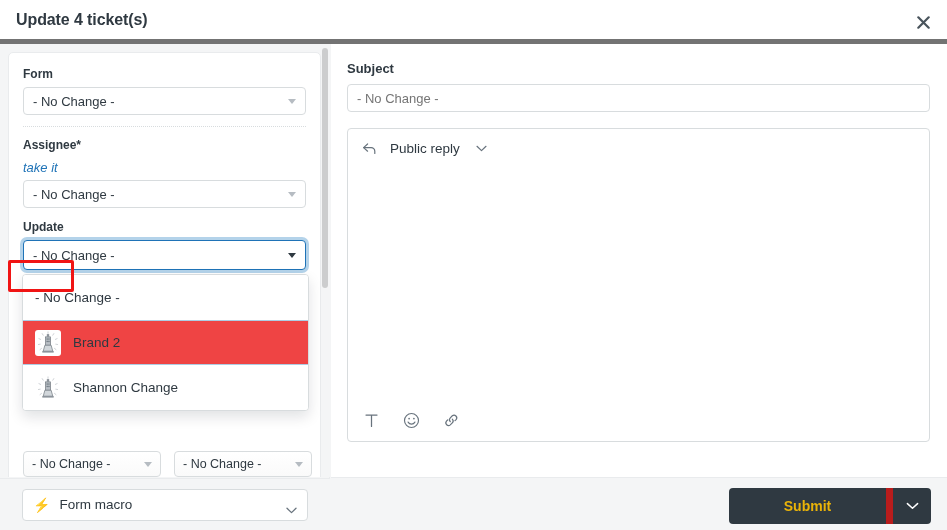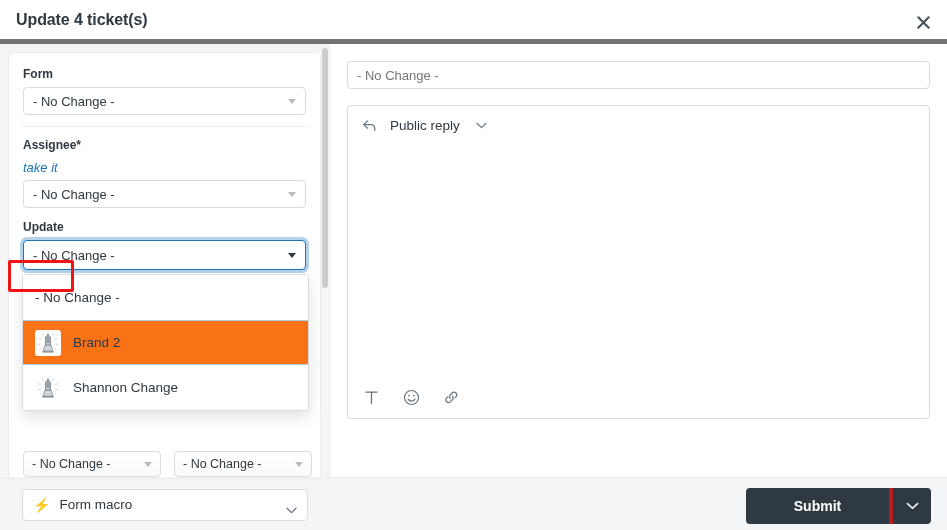--- a/index.html
+++ b/index.html
@@ -155,21 +155,21 @@
     height: 45px;
     display: flex;
     align-items: center;
     padding: 0 12px;
     font-size: 13.5px;
     color: #2f3941;
     cursor: pointer;
     background: #ffffff;
   }
   .menu-item.selected {
-    background: #f97316;
+    background: #ef4444;
     border-top: 1px solid #adcde4;
     border-bottom: 1px solid #adcde4;
   }
   .menu-item .bicon {
     width: 26px; height: 26px;
     margin-right: 12px;
     flex: 0 0 26px;
     border-radius: 3px;
     background: #ffffff;
     display: flex; align-items: center; justify-content: center;
@@ -310,28 +310,28 @@
   .submit-group {
     position: absolute;
     right: 16px; top: 10px;
     display: flex;
     height: 36px;
     border-radius: 4px;
     overflow: hidden;
   }
   .submit-main {
     background: #2f3941;
-    color: #ffffff;
+    color: #eab308;
     border: none;
-    width: 147px;
+    width: 164px;
     font-size: 14px;
     font-weight: bold;
     font-family: "Liberation Sans", sans-serif;
     cursor: pointer;
-    border-right: 4px solid #b91c1c;
+    border-right: 7px solid #b91c1c;
   }
   .submit-caret {
     background: #2f3941;
     color: #ffffff;
     border: none;
     width: 38px;
     display: flex; align-items: center; justify-content: center;
     cursor: pointer;
   }
 
@@ -501,20 +501,21 @@
               <path d="M1 1.3 L5.5 5.6 L10 1.3" fill="none" stroke="#68737d" stroke-width="1.3" stroke-linecap="round" stroke-linejoin="round"></path>
             </svg>
           </span>
         </div>
       </div>
 
       <div class="hl-box"></div>
     </div>
 
     <div class="right-col">
+      <label class="subj-label">Subject</label>
       <input class="subject-input" type="text" readonly="" placeholder="- No Change -" style="">
 
       <div class="editor">
         <div class="editor-head">
           <span class="reply-arrow">
             <svg width="15" height="13" viewBox="0 0 15 13" aria-hidden="true">
               <path d="M5.6 2.0 L1.6 5.6 L5.6 9.2" fill="none" stroke="#68737d" stroke-width="1.2" stroke-linecap="round" stroke-linejoin="round"></path>
               <path d="M1.8 5.6 H9.2 A3.6 3.6 0 0 1 12.8 9.2 V11.4" fill="none" stroke="#68737d" stroke-width="1.2" stroke-linecap="round"></path>
             </svg>
           </span>

